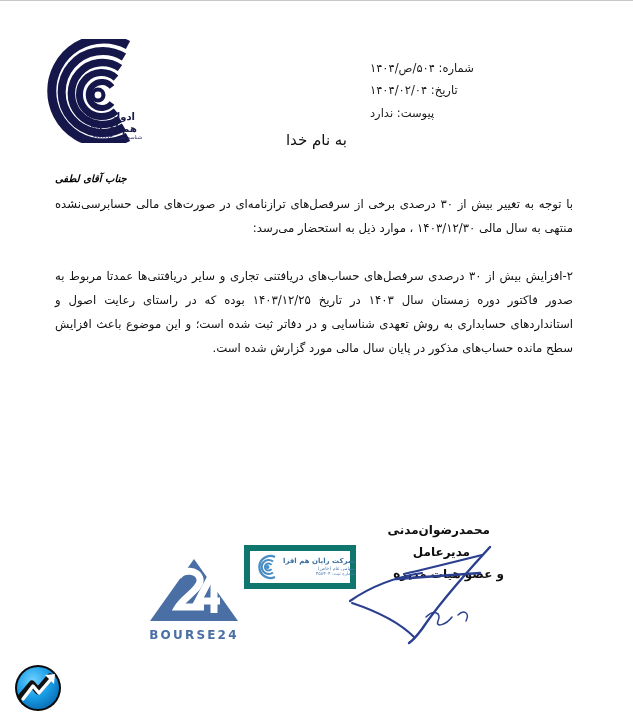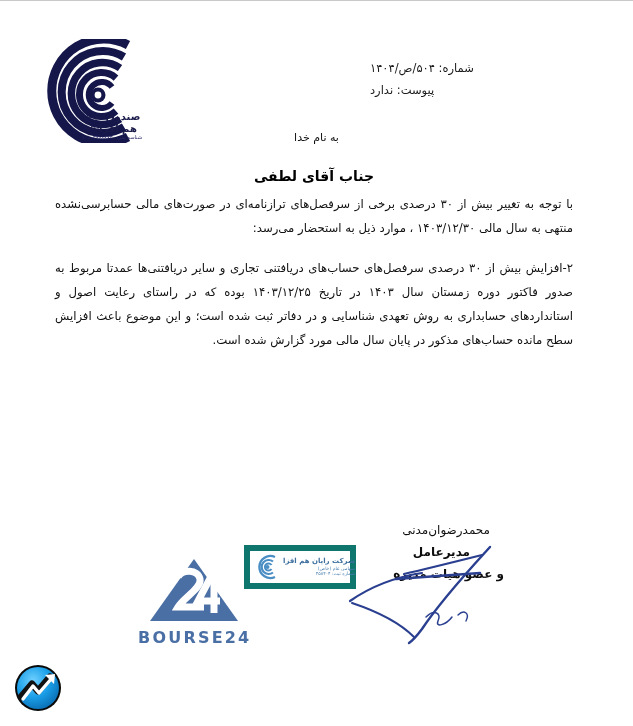--- a/index.html
+++ b/index.html
@@ -75,34 +75,35 @@
   .corp-logo-caption .cl-row3 {
     font-size: 5.2px;
     color: #2a2a6a;
     margin-top: 1px;
   }
   .cl-paren { font-size: 5.4px; vertical-align: 2px; }
 
   
   .basmala {
     text-align: center;
-    font-size: 11px;
+    font-size: 15px;
     color: #111;
     margin-top: 12px;
     margin-bottom: 24px;
   }
   .content {
     padding: 0 60px 0 55px;
   }
   .addressee {
-    font-size: 14px;
+    font-size: 10px;
     font-weight: bold;
     color: #000;
     margin-bottom: 9px;
-    text-align: center;
+    text-align: left;
+    font-style: italic;
   }
   .addressee-title {
     font-size: 11.5px;
     font-weight: bold;
     color: #000;
     line-height: 1.7;
     margin-bottom: 22px;
     text-align: right;
   }
   .salutation {
@@ -113,36 +114,36 @@
     text-align: right;
   }
   .para {
     font-size: 11.7px;
     color: #111;
     line-height: 2.05;
     text-align: justify;
     text-align-last: right;
     margin: 0 0 19px 0;
   }
-  .para.intro { margin-bottom: 16px; }
+  .para.intro { margin-bottom: 24px; }
 
   
   .sign-area {
     position: absolute;
     top: 520px;
     right: 95px;
     width: 300px;
     height: 130px;
   }
   .sign-name {
     position: absolute;
     top: 2px;
     right: 48px;
     font-size: 12px;
-    font-weight: normal;
+    font-weight: bold;
     color: #0f0f0f;
     white-space: nowrap;
   }
   .sign-role1 {
     position: absolute;
     top: 24px;
     right: 68px;
     font-size: 12px;
     font-weight: bold;
     color: #0f0f0f;
@@ -198,21 +199,21 @@
   
   .bourse-logo {
     position: absolute;
     top: 556px;
     left: 138px;
     width: 112px;
     text-align: center;
   }
   .bourse-word {
     font-family: "DejaVu Sans", "Liberation Sans", sans-serif;
-    font-size: 16px;
+    font-size: 12px;
     font-weight: bold;
     letter-spacing: 2.2px;
     color: #4a6fa5;
     direction: ltr;
     margin-top: 1px;
   }
 
   
   .corner-badge {
     position: absolute;
@@ -224,38 +225,39 @@
 </style>
 </head>
 <body>
 
 <div class="page">
 
   <div class="header">
 
     <div class="meta-block">
       <div class="meta-line">شماره: ۵۰۴/ص/۱۴۰۴</div>
+      <div class="meta-line">تاریخ:  ۱۴۰۴/۰۲/۰۴</div>
       <div class="meta-line">پیوست: ندارد</div>
     </div>
 
     <div class="corp-logo">
       <svg width="118" height="104" viewBox="0 0 118 104" aria-hidden="true">
         <g fill="none" stroke="#15164a">
           <path d="M100 6 A 52 52 0 1 0 100 98" stroke-width="9"></path>
           <path d="M96 18 A 41 41 0 1 0 96 88" stroke-width="8"></path>
           <path d="M92 29 A 31 31 0 1 0 92 80" stroke-width="7.5"></path>
           <path d="M88 39 A 22 22 0 1 0 88 72" stroke-width="7"></path>
           <path d="M84 48 A 13 13 0 1 0 84 64" stroke-width="6"></path>
         </g>
         <circle cx="70" cy="56" r="7.5" fill="#15164a"></circle>
         <circle cx="70" cy="56" r="3.4" fill="#ffffff"></circle>
       </svg>
       <div class="corp-logo-caption">
         <div class="cl-row1">
-          <span>صندوق</span><span class="cl-paren">(سهامی</span>
+          <span>ادوار</span><span class="cl-paren">(سهامی</span>
         </div>
         <div class="cl-row2">
           <span>هم افزا</span><span class="cl-paren">(عام</span>
         </div>
         <div class="cl-row3">شناسه ملی ۱۰۱۰۳۹۶۸۸۷۳۰</div>
       </div>
     </div>
   </div>
 
   <div class="basmala">به نام خدا</div>

